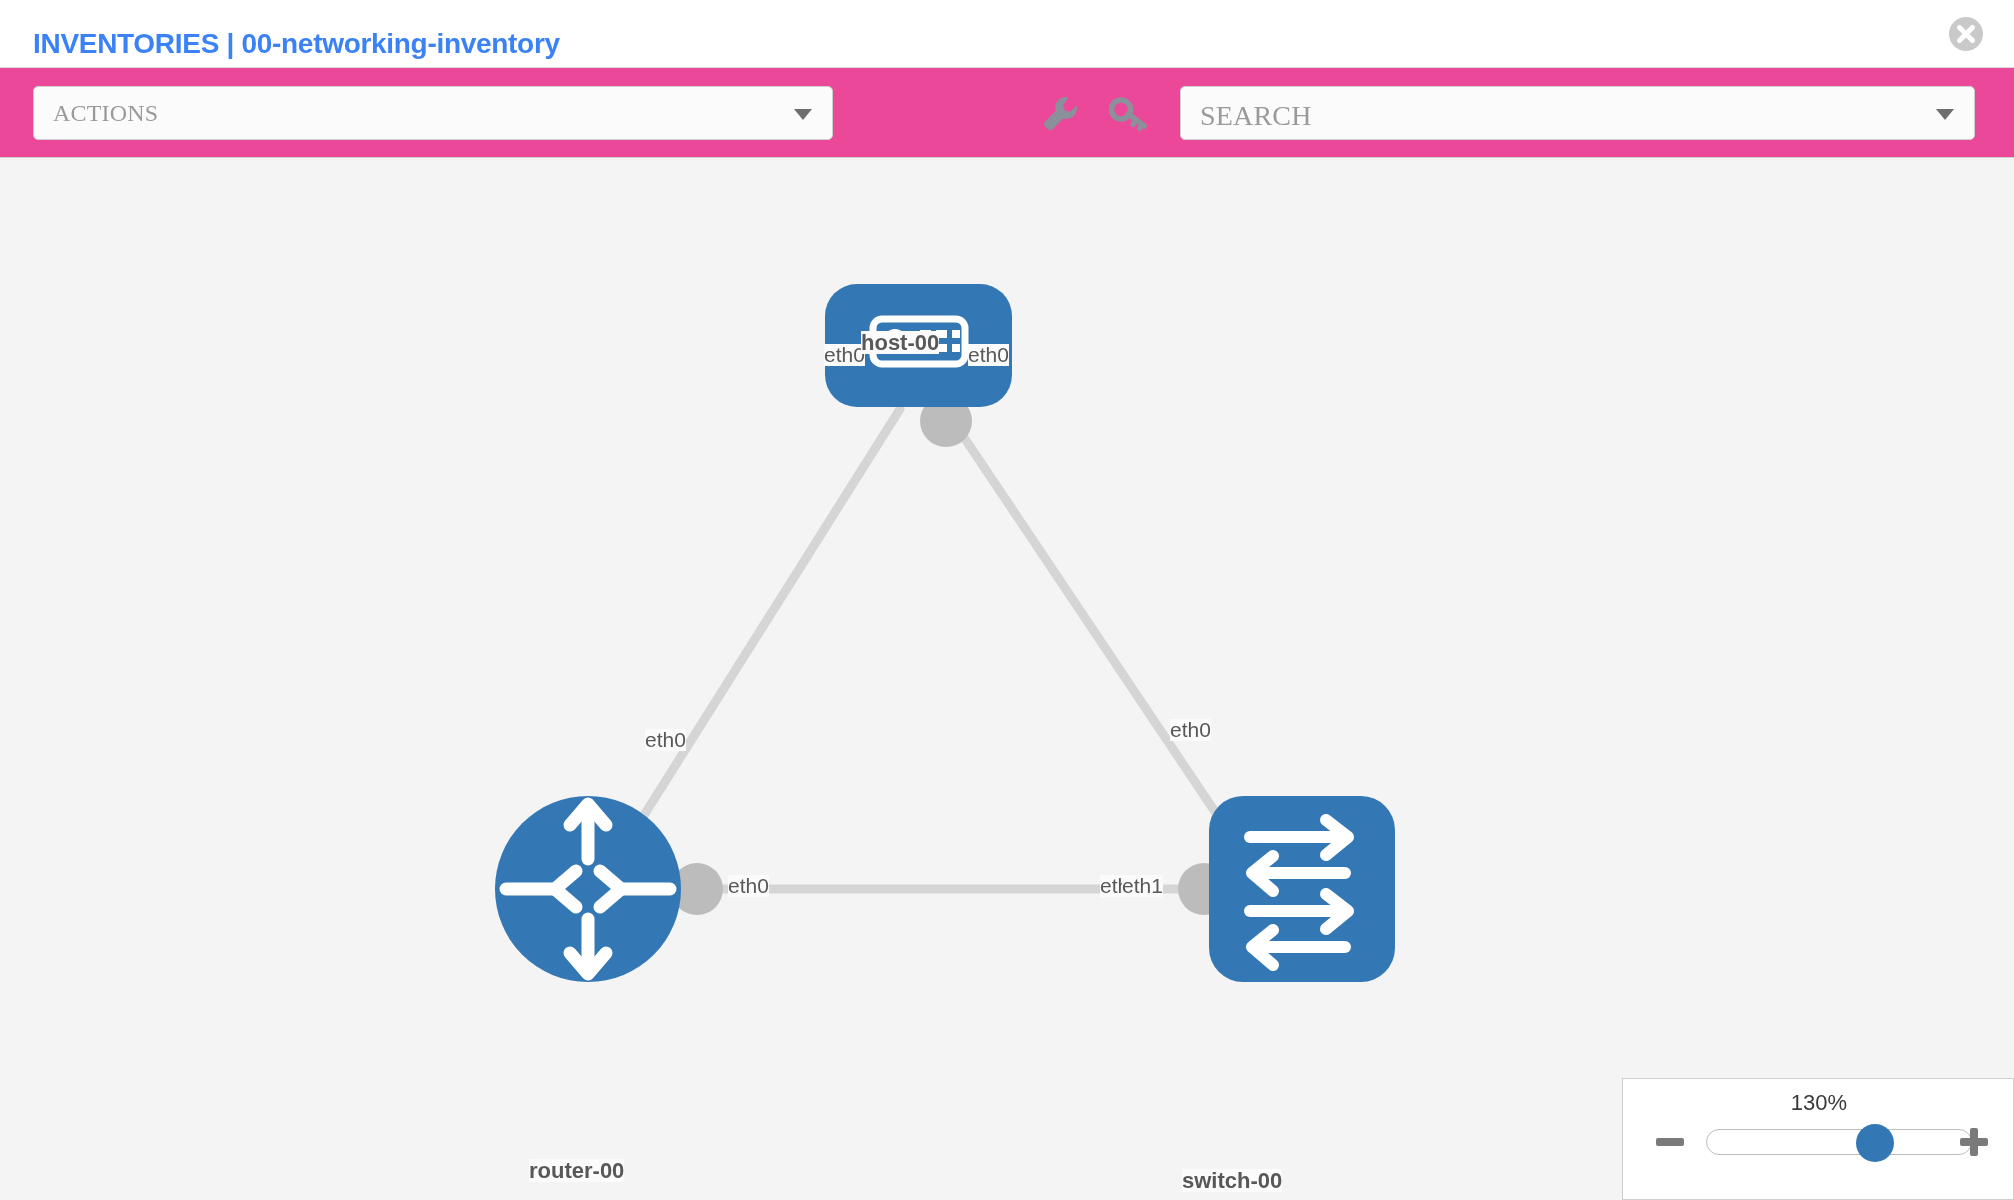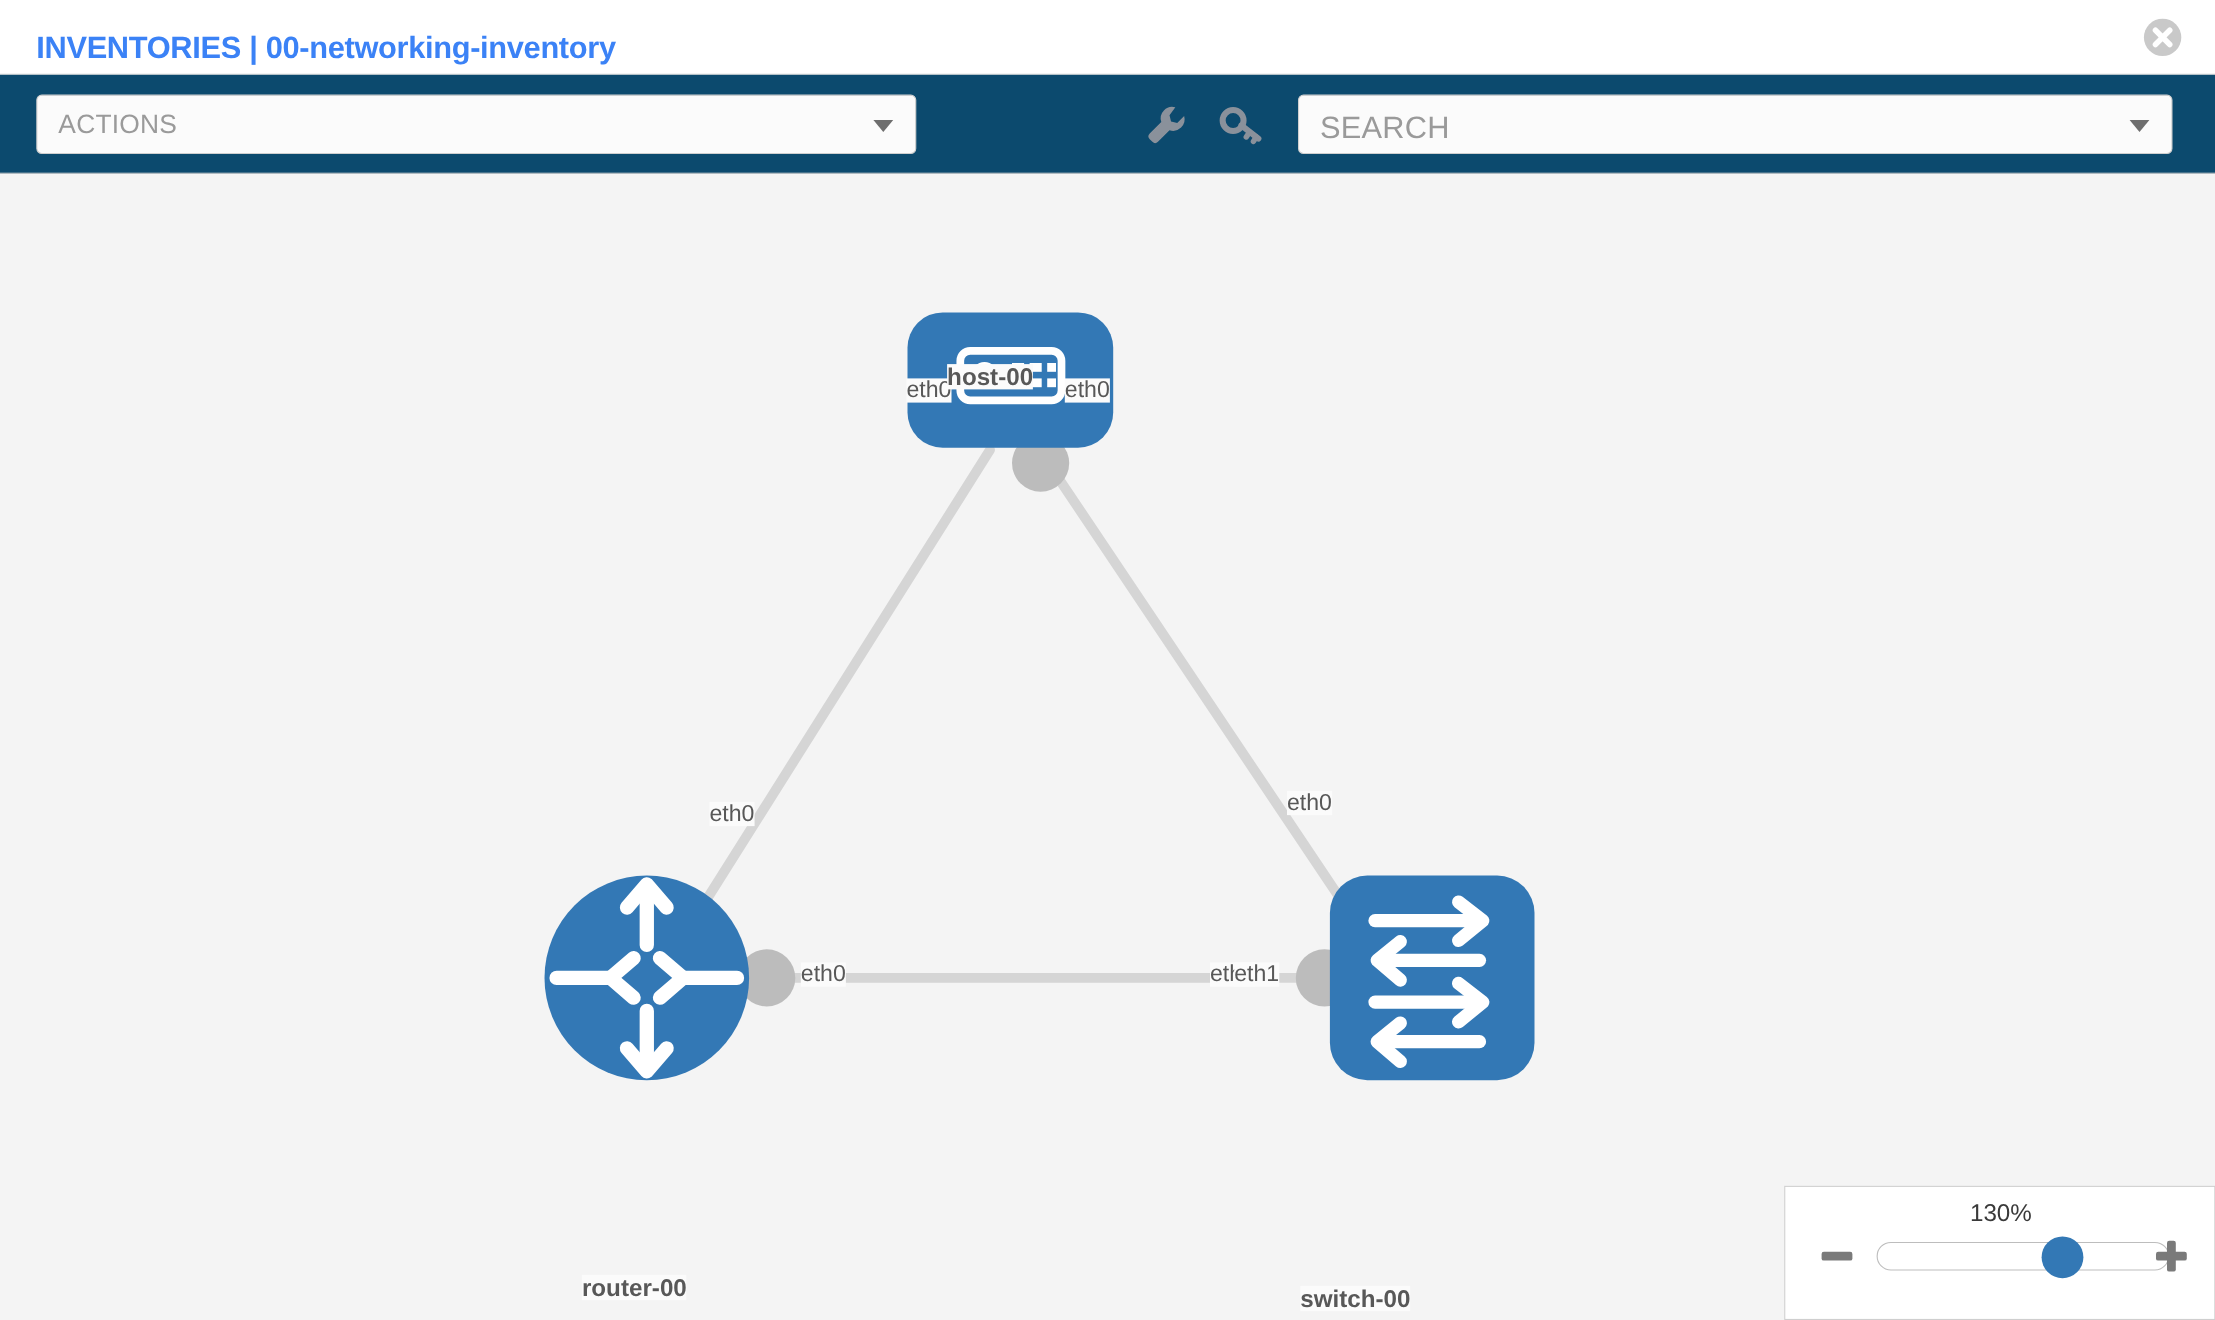--- a/index.html
+++ b/index.html
@@ -26,22 +26,23 @@
     margin-top: 12px;
   }
   .close-btn {
     position: absolute; right: 28px; top: 14px;
     width: 40px; height: 40px; cursor: pointer;
   }
 
   
   .toolbar {
     position: absolute; left: 0; top: 68px; width: 2014px; height: 90px;
-    background: #0c4a6e;
+    background: #ec4899;
     border-bottom: 1px solid #cfcfcf;
+    font-family: Liberation Serif, serif;
   }
   .actions-select {
     position: absolute; left: 33px; top: 18px;
     width: 800px; height: 54px;
     background: #fbfbfb;
     border: 1px solid #cfcfcf;
     border-radius: 5px;
   }
   .actions-label {
     position: absolute; left: 19px; top: 13px;

